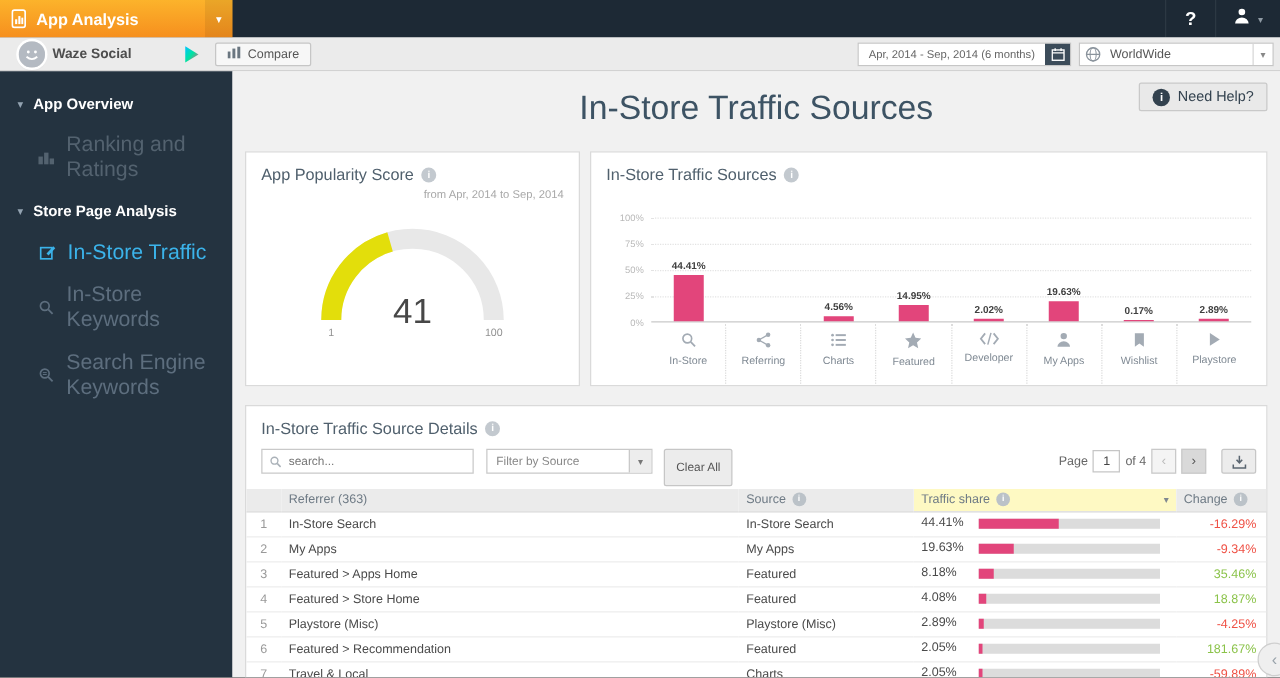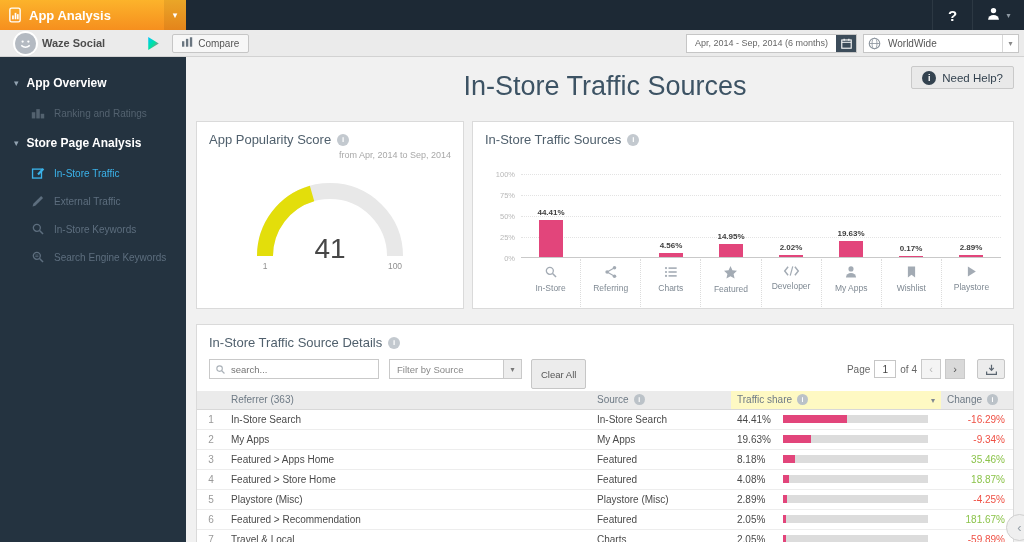--- a/index.html
+++ b/index.html
@@ -37,21 +37,21 @@
   .cal-btn{width:20px;background:#3c4c5a;display:flex;align-items:center;justify-content:center;}
   .region-box{width:156px;height:19px;background:#fff;border:1px solid #c6c6c6;margin-left:6px;display:flex;align-items:center;cursor:pointer;}
   .region-box .globe{margin-left:4px;display:flex;}
   .region-box .rtxt{flex:1;font-size:10px;color:#555;margin-left:7px;}
   .region-box .rcaret{width:16px;height:100%;border-left:1px solid #d8d8d8;display:flex;align-items:center;justify-content:center;color:#888;font-size:8px;}
 
   
   #sidebar{position:absolute;left:0;top:57px;width:186px;height:485px;background:#243340;padding-top:10px;}
   .sb-section{display:flex;align-items:center;gap:8px;padding:9px 0 9px 14px;color:#fff;font-size:12px;font-weight:bold;cursor:pointer;}
   .sb-caret{color:#93a3b1;font-size:9px;}
-  .sb-item{display:flex;align-items:center;gap:9px;padding:7px 0 7px 30px;font-size:10px;color:#5d6e7e;cursor:pointer;}
+  .sb-item{display:flex;align-items:center;gap:9px;padding:7px 0 7px 30px;font-size:17px;color:#5d6e7e;cursor:pointer;}
   .sb-item .sb-ic{display:flex;width:15px;justify-content:center;}
   .sb-item.muted{color:#53626f;}
   .sb-item.active{color:#3bb3ea;}
 
   
   #main{position:absolute;left:186px;top:57px;width:838px;height:485px;background:#f1f1f1;overflow:hidden;}
   .need-help{position:absolute;top:9px;right:10px;height:23px;background:#e9e9e9;border:1px solid #c9c9c9;border-radius:2px;display:flex;align-items:center;gap:6px;padding:0 10px;font-size:11.5px;color:#33424f;cursor:pointer;}
   .page-title{position:absolute;left:0;right:0;top:14px;margin:0;text-align:center;font-size:27px;font-weight:400;color:#3d5364;}
 
   .card{position:absolute;background:#fff;border:1px solid #dadada;overflow:hidden;}
@@ -221,28 +221,20 @@
         <span>Store Page Analysis</span>
       </div>
       <div class="sb-item active">
         <span class="sb-ic">
           <svg viewBox="0 0 18 18" width="14" height="14">
             <rect x="2" y="4" width="11.5" height="11.5" fill="none" stroke="currentColor" stroke-width="1.7"></rect>
             <path d="M8 10 L15 2.5 L17 4.5 L10 12 Z" fill="currentColor"></path>
           </svg>
         </span>
         <span>In-Store Traffic</span>
-      </div>
-      <div class="sb-item ">
-        <span class="sb-ic">
-          <svg viewBox="0 0 18 18" width="14" height="14">
-            <path d="M2 16 L3 12.5 L13 2.5 L15.5 5 L5.5 15 Z" fill="currentColor"></path>
-          </svg>
-        </span>
-        <span>External Traffic</span>
       </div>
       <div class="sb-item ">
         <span class="sb-ic">
           <svg viewBox="0 0 18 18" width="14" height="14">
             <circle cx="7.5" cy="7.5" r="4.5" fill="none" stroke="currentColor" stroke-width="1.7"></circle>
             <line x1="11" y1="11" x2="15.5" y2="15.5" stroke="currentColor" stroke-width="1.9"></line>
           </svg>
         </span>
         <span>In-Store Keywords</span>
       </div>

